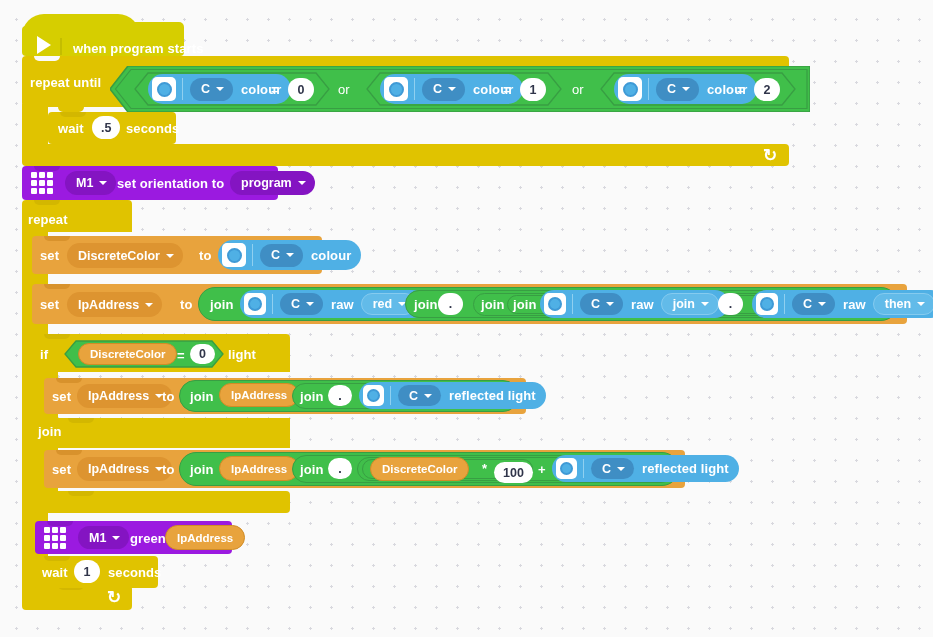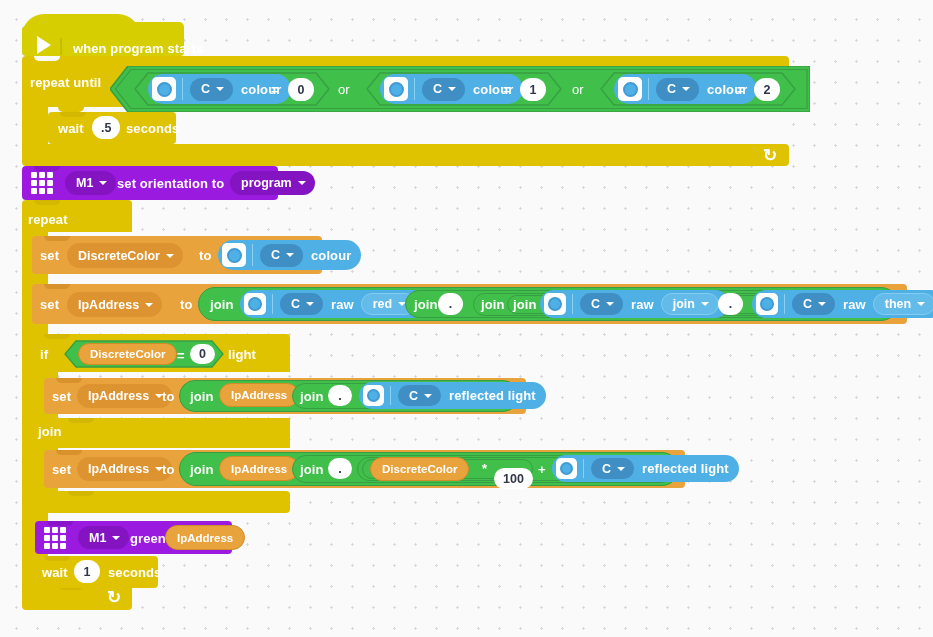--- a/index.html
+++ b/index.html
@@ -428,21 +428,21 @@
 
     <div class="abs greenpill" style="left:248px;top:5px;height:28px;width:383px;"></div>
     <span class="lbl abs" style="left:256px;top:12px;">join</span>
     <span class="numfield abs" style="left:284px;top:8px;min-width:24px;height:21px;">.</span>
 
     <div class="abs greenpill" style="left:313px;top:7px;height:24px;width:314px;"></div>
 
     <div class="abs greenpill" style="left:318px;top:9px;height:20px;width:171px;"></div>
     <span class="oval abs" style="left:326px;top:7px;background:#e8a33d;border:1px solid #d08c26;height:24px;font-size:11.5px;">DiscreteColor</span>
     <span class="lbl abs" style="left:438px;top:11px;">*</span>
-    <span class="numfield abs" style="left:450px;top:18px;min-width:28px;height:21px;">100</span>
+    <span class="numfield abs" style="left:450px;top:12px;min-width:28px;height:21px;">100</span>
     <span class="lbl abs" style="left:494px;top:12px;">+</span>
 
     <div class="abs" style="left:508px;top:5px;">
       <div class="sensorpill" style="height:27px;">
         <span class="sensoricon" style="width:21px;height:21px;">
             <span class="ring" style="width:13px;height:13px;"></span>
           </span>
         <span class="divider" style="height:19px;"></span>
         <span class="dropdown" style="background:#3f8ec4;height:21px;">
           <span>C</span>

